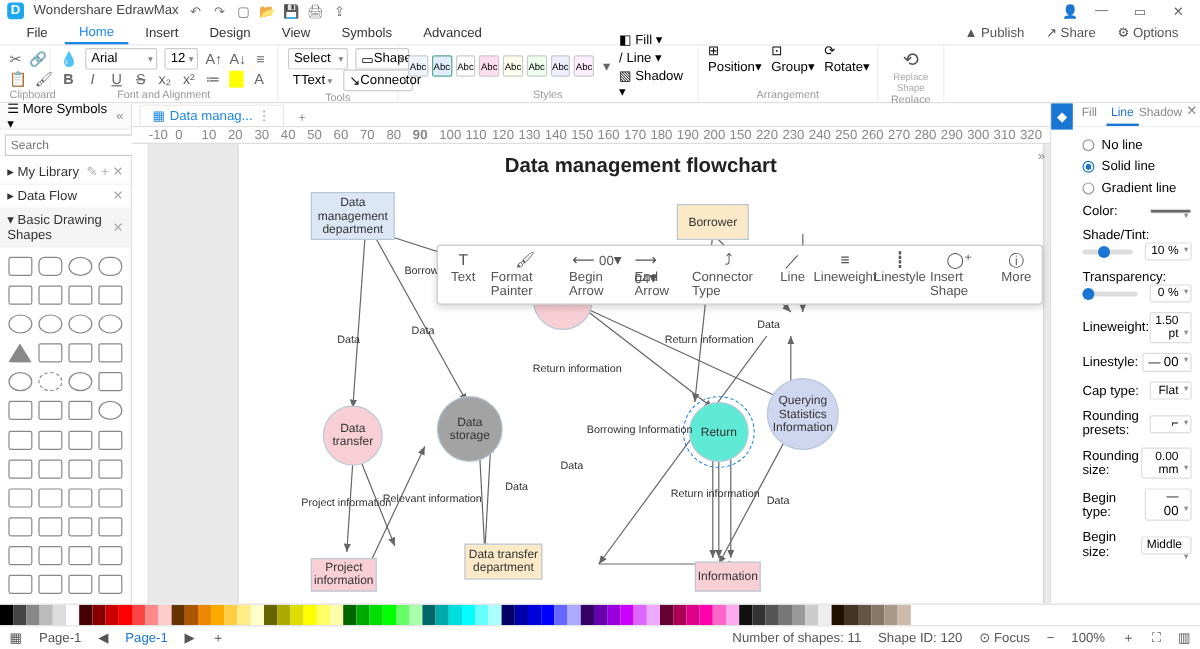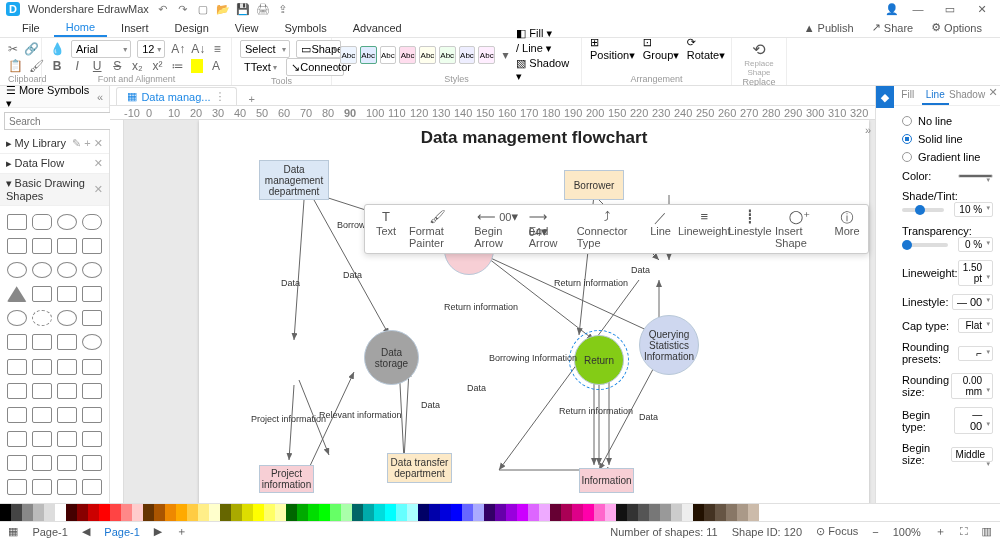--- a/index.html
+++ b/index.html
@@ -363,21 +363,22 @@
               <line x1="300" y1="350" x2="415" y2="350"></line>
               <line x1="395" y1="245" x2="395" y2="345"></line>
               <line x1="475" y1="210" x2="400" y2="350"></line>
             </g>
           </svg>
 
           <div class="node rect" style="left:60px;top:40px;width:70px;height:40px;background:#dbe7f5">Data management department</div>
           <div class="node rect" style="left:365px;top:50px;width:60px;height:30px;background:#fce9c7">Borrower</div>
           <div class="node circ" style="left:245px;top:105px;width:50px;height:50px;background:#f7cfd5">Borrow</div>
           <div class="node circ" style="left:165px;top:210px;width:55px;height:55px;background:#a3a3a3">Data storage</div>
-          <div class="node circ" style="left:375px;top:215px;width:50px;height:50px;background:#84cc16;outline:1px dashed #1e88e5;outline-offset:4px">Return</div>
+          <div class="node circ" style="left:70px;top:218px;width:50px;height:50px;background:#f7cfd5">Data transfer</div>
+          <div class="node circ" style="left:375px;top:215px;width:50px;height:50px;background:#5eead4;outline:1px dashed #1e88e5;outline-offset:4px">Return</div>
           <div class="node circ" style="left:440px;top:195px;width:60px;height:60px;background:#ced7ef">Querying Statistics Information</div>
           <div class="node rect" style="left:188px;top:333px;width:65px;height:30px;background:#fce9c7">Data transfer department</div>
           <div class="node rect" style="left:60px;top:345px;width:55px;height:28px;background:#f7cfd5">Project information</div>
           <div class="node rect" style="left:380px;top:348px;width:55px;height:25px;background:#f7cfd5">Information</div>
 
           <div class="elabel" style="left:138px;top:100px">Borrow</div>
           <div class="elabel" style="left:82px;top:158px">Data</div>
           <div class="elabel" style="left:144px;top:150px">Data</div>
           <div class="elabel" style="left:355px;top:158px">Return information</div>
           <div class="elabel" style="left:245px;top:182px">Return information</div>

